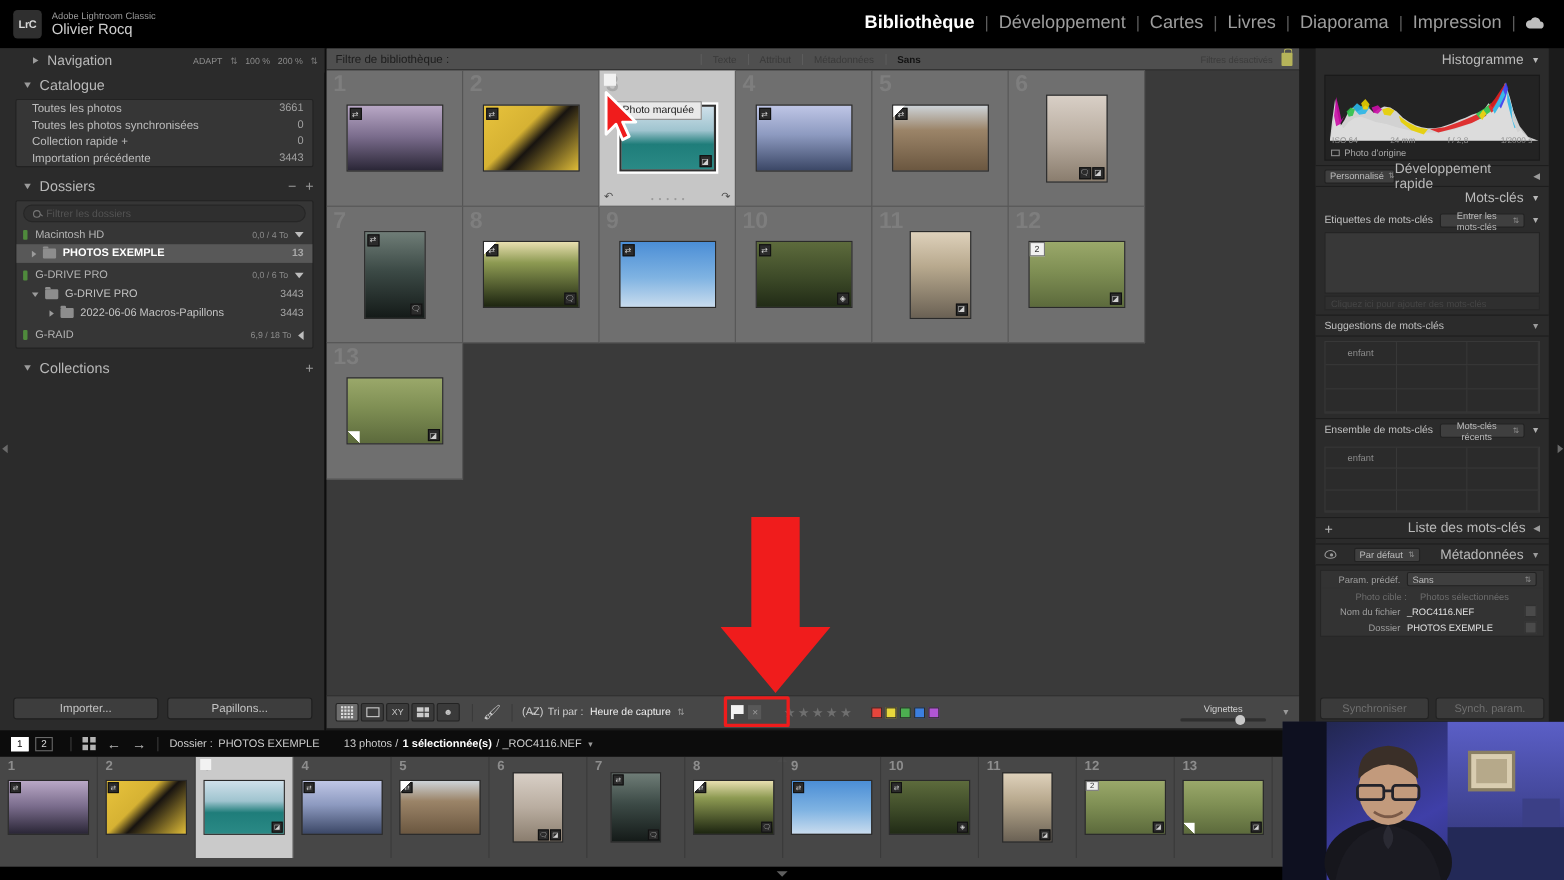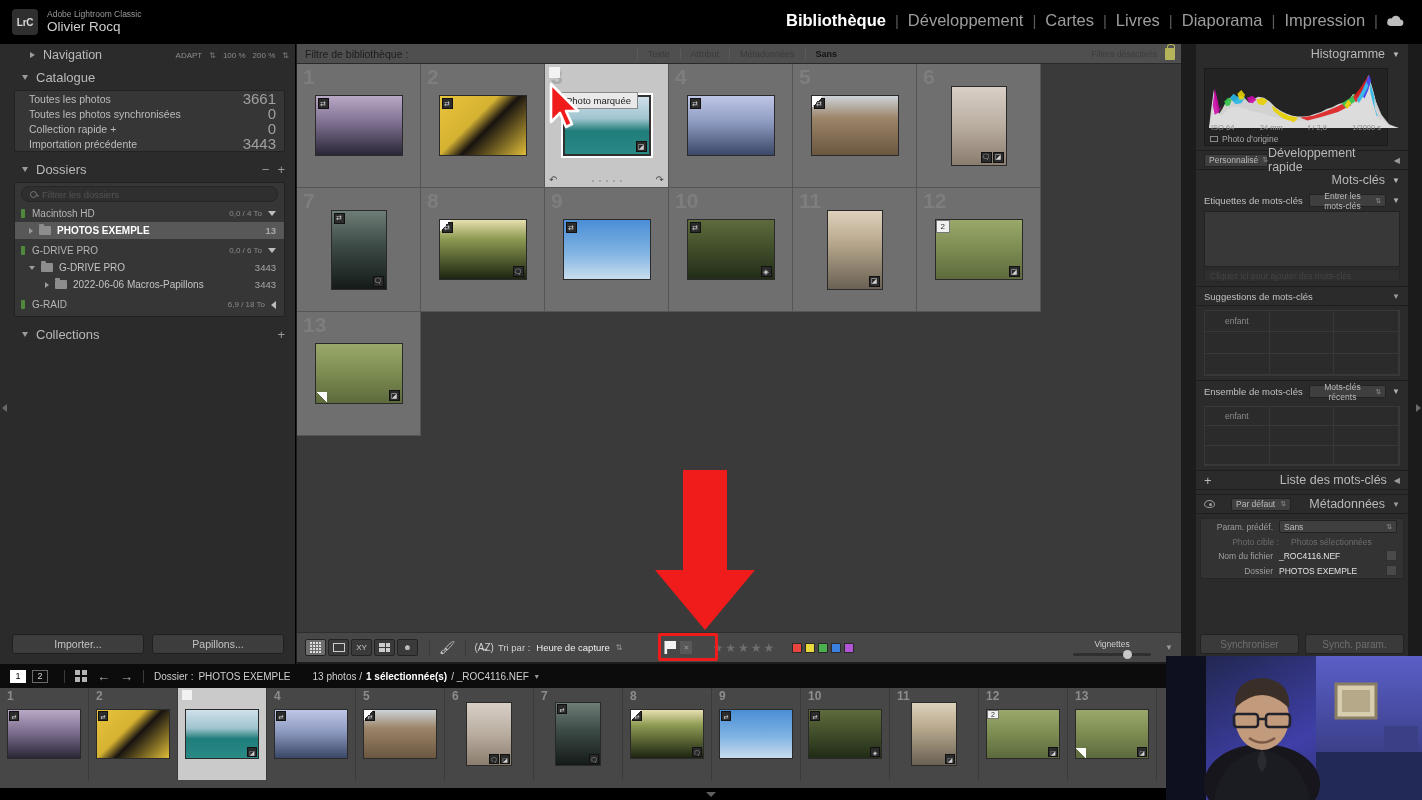--- a/index.html
+++ b/index.html
@@ -52,21 +52,21 @@
 
   .sect-title { font-size: 13px; color: #b9b9b9; }
   .sect-hdr { display: flex; align-items: center; height: 22px; padding: 0 10px 0 22px; }
   .sect-tools { margin-left: auto; display: flex; gap: 8px; color: #9a9a9a; font-size: 13px; }
 
   .listbox { margin: 2px 10px 0 14px; background: #363636; border: 1px solid #222; border-radius: 2px; }
   .row {
     display: flex; align-items: center; height: 15px;
     font-size: 10.5px; color: #bcbcbc; padding: 0 8px 0 14px;
   }
-  .row .cnt { margin-left: auto; color: #a0a0a0; font-size: 15px; }
+  .row .cnt { margin-left: auto; color: #a0a0a0; font-size: 10px; }
 
   .searchbox {
     margin: 3px 6px; height: 16px; background: #2f2f2f;
     border: 1px solid #262626; border-radius: 8px;
     display: flex; align-items: center; padding: 0 8px;
     font-size: 9.5px; color: #545454;
   }
   .mag { width:7px;height:7px;border:1.3px solid #777;border-radius:50%; margin-right:5px; position:relative;}
   .mag:after{content:'';position:absolute;width:3px;height:1.3px;background:#777;right:-2.5px;bottom:0px;transform:rotate(40deg);}
 
@@ -152,21 +152,21 @@
   .cursor { position:absolute; z-index:40; }
 
   
   .rightpanel {
     position:absolute; right:14px; top:44px; width:212px; height:620px; background:#2b2b2b;
   }
   .rp-edge { position:absolute; right:0; top:44px; width:14px; height:620px; background:#1b1b1b;}
   .rhdr { display:flex; align-items:center; justify-content:flex-end; height:20px;
           padding:0 8px; font-size:12.5px; color:#b9b9b9; gap:7px; }
   .rhdr .tw { font-size:8px; }
-  .histo-box { margin:4px 20px 0 8px; height:78px; background:#232323; border:1px solid #1a1a1a; position:relative; }
+  .histo-box { margin:4px 8px 0 8px; height:78px; background:#232323; border:1px solid #1a1a1a; position:relative; }
   .histo-canvas { position:absolute; left:4px;top:4px;right:4px; height:55px; }
   .histo-meta { position:absolute; bottom:13px; left:6px; right:6px; display:flex;
                 justify-content:space-between; font-size:7.5px; color:#8e8e8e; }
   .origin { position:absolute; bottom:1px; left:5px; display:flex; align-items:center; gap:4px;
             font-size:8.5px; color:#a8a8a8;}
   .ckbox { width:8px;height:6px; border:1px solid #8b8b8b;}
   .sec-bar { display:flex; align-items:center; height:20px; padding:0 8px; margin-top:4px;
              border-top:1px solid #1d1d1d; border-bottom:1px solid #1d1d1d; background:#2b2b2b; }
   .sec-bar .ttl { margin-left:auto; font-size:12.5px; color:#b9b9b9; }
   .sec-bar .tw { font-size:8px; margin-left:7px; color:#9b9b9b;}

